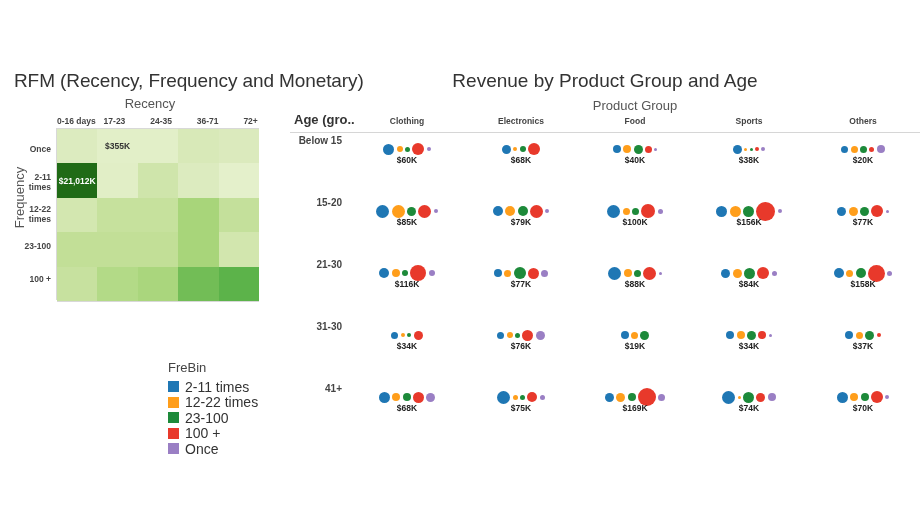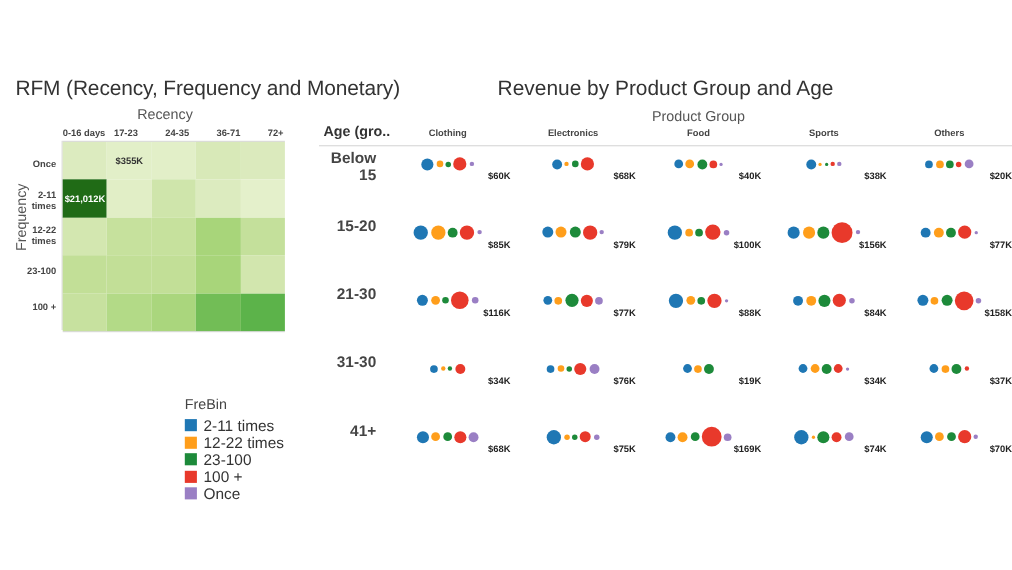--- a/index.html
+++ b/index.html
@@ -54,28 +54,28 @@
              color:#333;font-weight:bold;}
   #pg-col-headers{position:absolute;left:60px;top:54px;width:570px;display:flex;}
   #pg-col-headers .colh{flex:1;text-align:center;font-size:8.5px;
              font-weight:bold;color:#444;}
   #rev-rule{position:absolute;left:0;top:70px;width:630px;height:1px;
              background:#d6d6d6;}
   #bubble-rows{position:absolute;left:0;top:71px;width:630px;height:310px;
              display:flex;flex-direction:column;}
   .bubble-row{flex:1;display:flex;align-items:flex-start;}
   .row-label{width:60px;flex:0 0 60px;text-align:right;padding-right:8px;
-             box-sizing:border-box;font-size:14px;font-weight:bold;color:#444;
+             box-sizing:border-box;font-size:10px;font-weight:bold;color:#444;
              padding-top:2px;}
   .row-cells{flex:1;display:flex;}
   .bubble-cell{flex:1;position:relative;height:62px;}
   .bubble-strip{position:absolute;left:0;right:0;top:3px;height:26px;
              display:flex;align-items:center;justify-content:center;}
   .bub{border-radius:50%;margin:0 1.2px;flex:0 0 auto;}
-  .bubble-value{position:absolute;left:0;right:0;top:22px;text-align:right;
+  .bubble-value{position:absolute;left:0;right:0;top:22px;text-align:center;
              font-size:8.5px;font-weight:bold;color:#222;}
 </style>
 </head>
 <body>
 
 <div class="dash">
 
   <div id="rfm-panel">
     <div id="rfm-title">RFM (Recency, Frequency and Monetary)</div>
     <div id="recency-axis-title">Recency</div>

